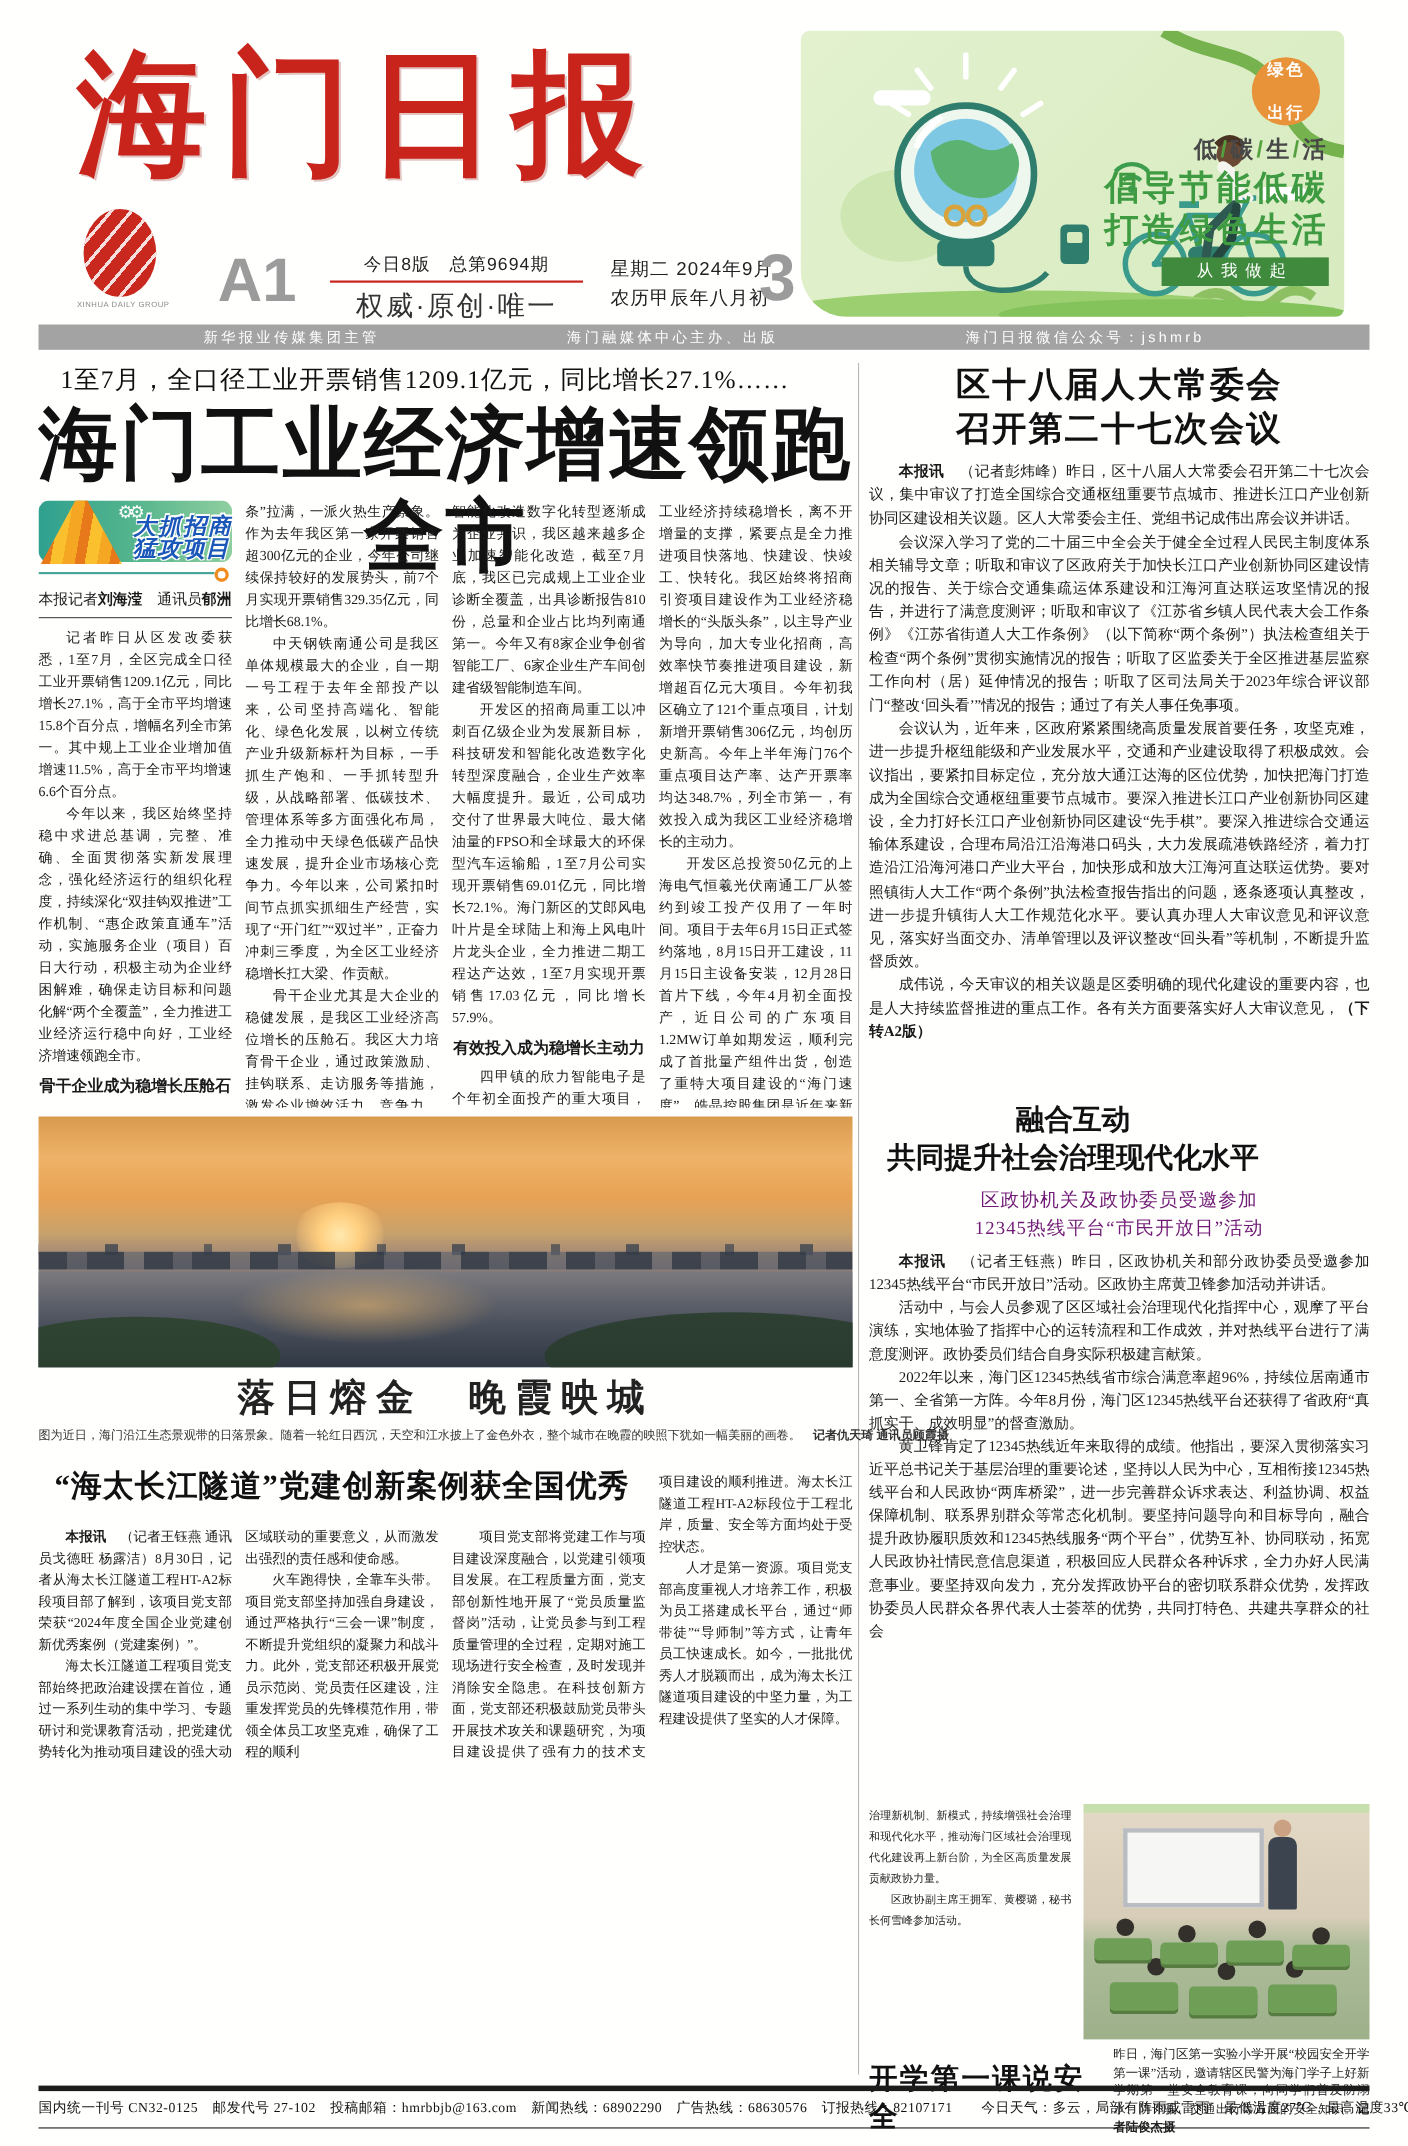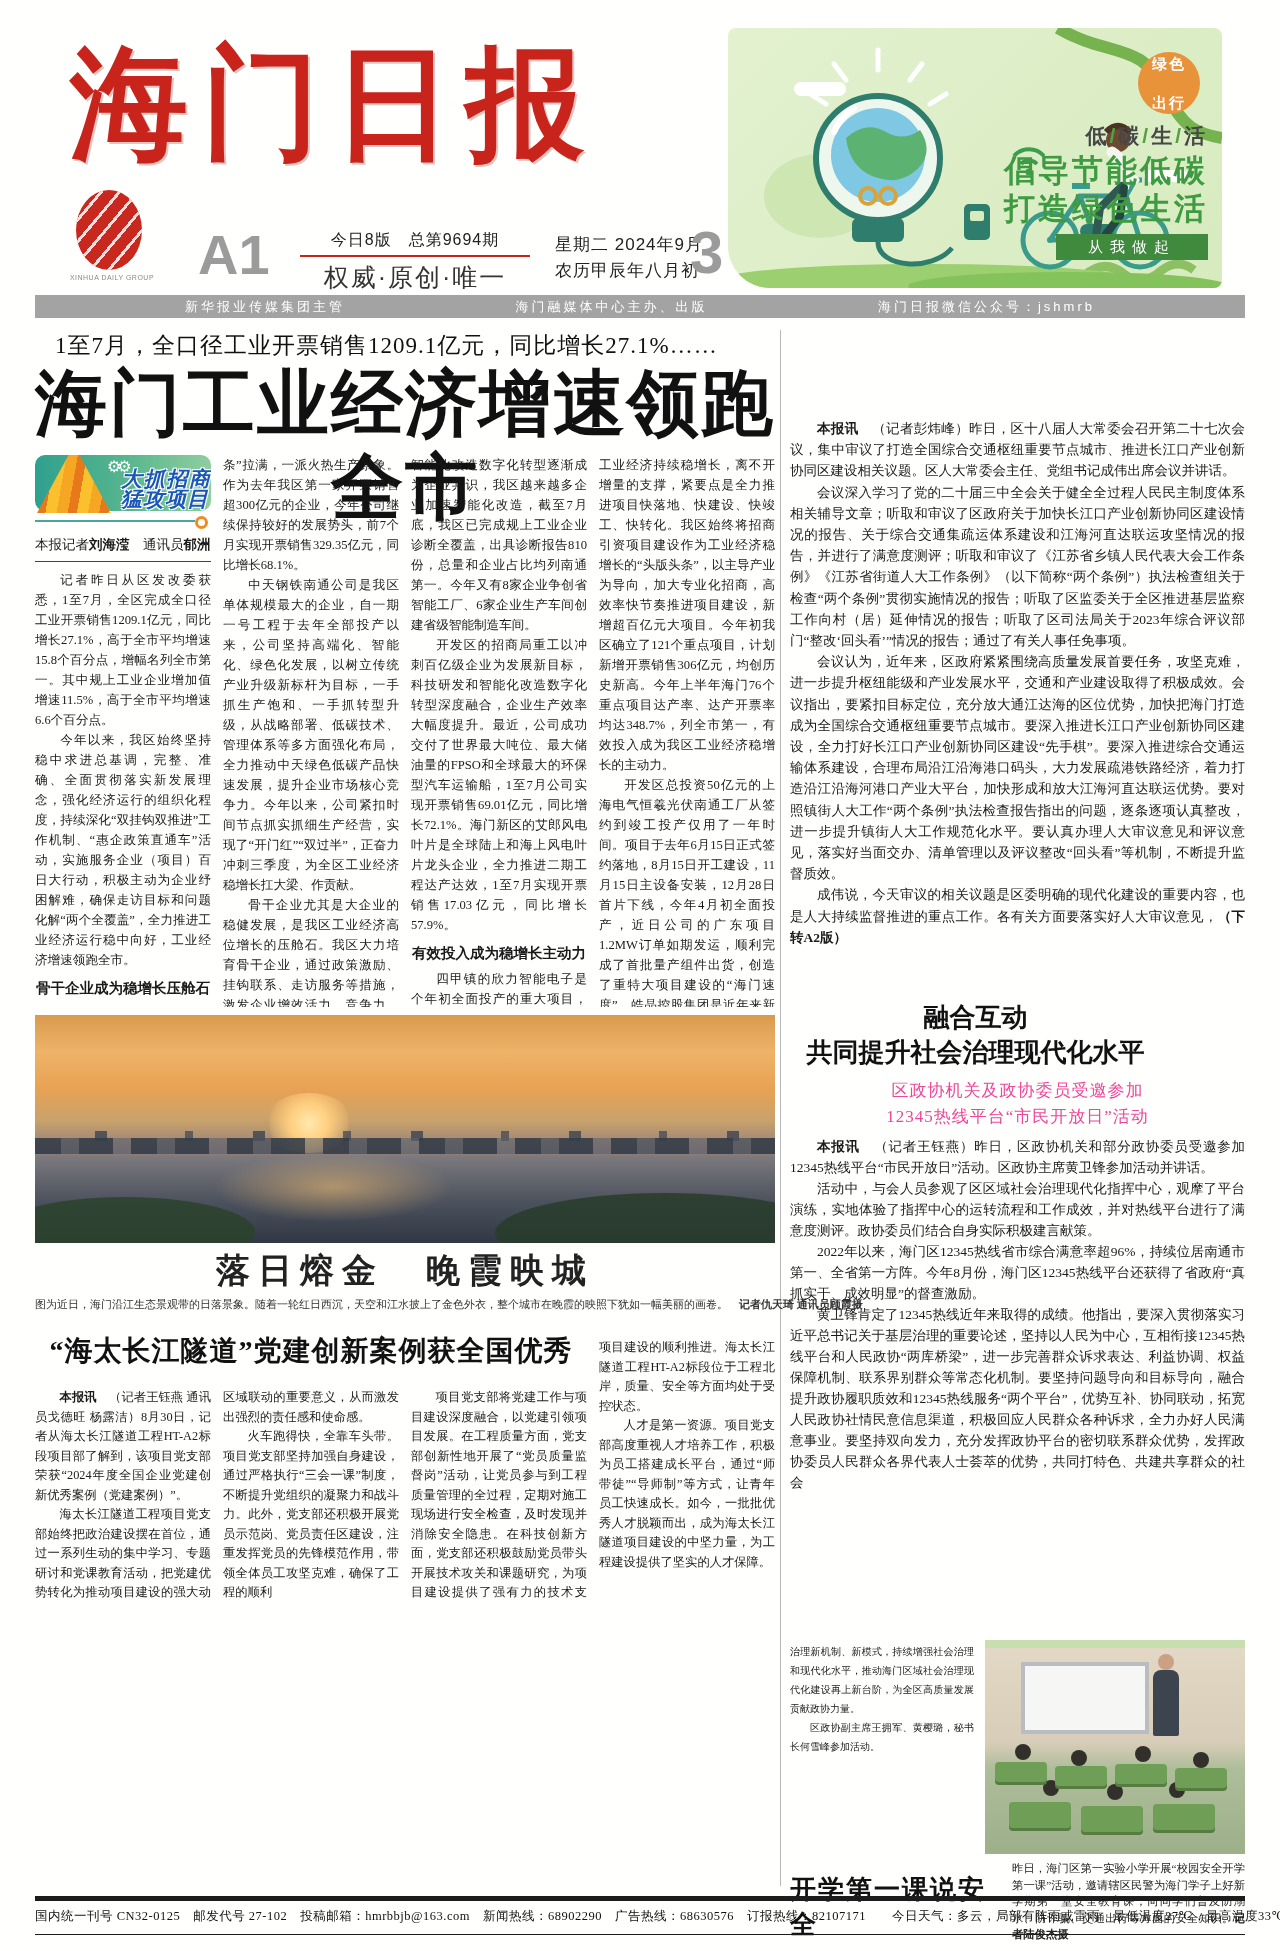--- a/index.html
+++ b/index.html
@@ -124,21 +124,21 @@
       font-size:31px;font-weight:bold;line-height:40px;letter-spacing:2px;color:#111;}
   .npc-body{position:absolute;left:790px;top:418px;width:455px;height:570px;
       font-size:13.5px;line-height:21.2px;text-align:justify;overflow:hidden;}
   .npc-body p{margin:0;text-indent:2em;}
   .npc-body b{font-weight:bold;}
 
   
   .cppcc-title{position:absolute;left:748px;top:1000px;width:455px;text-align:center;
       font-family:"Liberation Sans",sans-serif;font-size:26px;font-weight:bold;line-height:35px;color:#111;}
   .cppcc-deck{position:absolute;left:790px;top:1078px;width:455px;text-align:center;
-      font-size:17px;line-height:26px;color:#ec4899;letter-spacing:1px;}
+      font-size:17px;line-height:26px;color:#701a75;letter-spacing:1px;}
   .cppcc-body{position:absolute;left:790px;top:1136px;width:455px;height:498px;
       font-size:13.5px;line-height:21px;text-align:justify;overflow:hidden;}
   .cppcc-body p{margin:0;text-indent:2em;}
   .cppcc-body b{font-weight:bold;}
   .cppcc-tail{position:absolute;left:790px;top:1642px;width:184px;height:210px;
       font-size:10px;line-height:19px;text-align:justify;overflow:hidden;}
   .cppcc-tail p{margin:0;text-indent:2em;}
   .cppcc-tail p.cont{text-indent:0;}
 
   
@@ -311,20 +311,24 @@
     <p>火车跑得快，全靠车头带。项目党支部坚持加强自身建设，通过严格执行“三会一课”制度，不断提升党组织的凝聚力和战斗力。此外，党支部还积极开展党员示范岗、党员责任区建设，注重发挥党员的先锋模范作用，带领全体员工攻坚克难，确保了工程的顺利</p>
   </div>
   <div class="col tun-c3">
     <p>项目党支部将党建工作与项目建设深度融合，以党建引领项目发展。在工程质量方面，党支部创新性地开展了“党员质量监督岗”活动，让党员参与到工程质量管理的全过程，定期对施工现场进行安全检查，及时发现并消除安全隐患。在科技创新方面，党支部还积极鼓励党员带头开展技术攻关和课题研究，为项目建设提供了强有力的技术支撑。</p>
   </div>
   <div class="col tun-c4">
     <p class="cont">项目建设的顺利推进。海太长江隧道工程HT-A2标段位于工程北岸，质量、安全等方面均处于受控状态。</p>
     <p>人才是第一资源。项目党支部高度重视人才培养工作，积极为员工搭建成长平台，通过“师带徒”“导师制”等方式，让青年员工快速成长。如今，一批批优秀人才脱颖而出，成为海太长江隧道项目建设的中坚力量，为工程建设提供了坚实的人才保障。</p>
   </div>
 
+  <div class="npc-title">
+    <div>区十八届人大常委会</div>
+    <div>召开第二十七次会议</div>
+  </div>
   <div class="npc-body">
     <p><b>本报讯</b>　<span>（记者彭炜峰）昨日，区十八届人大常委会召开第二十七次会议，集中审议了打造全国综合交通枢纽重要节点城市、推进长江口产业创新协同区建设相关议题。区人大常委会主任、党组书记成伟出席会议并讲话。</span></p>
     <p>会议深入学习了党的二十届三中全会关于健全全过程人民民主制度体系相关辅导文章；听取和审议了区政府关于加快长江口产业创新协同区建设情况的报告、关于综合交通集疏运体系建设和江海河直达联运攻坚情况的报告，并进行了满意度测评；听取和审议了《江苏省乡镇人民代表大会工作条例》《江苏省街道人大工作条例》（以下简称“两个条例”）执法检查组关于检查“两个条例”贯彻实施情况的报告；听取了区监委关于全区推进基层监察工作向村（居）延伸情况的报告；听取了区司法局关于2023年综合评议部门“整改‘回头看’”情况的报告；通过了有关人事任免事项。</p>
     <p>会议认为，近年来，区政府紧紧围绕高质量发展首要任务，攻坚克难，进一步提升枢纽能级和产业发展水平，交通和产业建设取得了积极成效。会议指出，要紧扣目标定位，充分放大通江达海的区位优势，加快把海门打造成为全国综合交通枢纽重要节点城市。要深入推进长江口产业创新协同区建设，全力打好长江口产业创新协同区建设“先手棋”。要深入推进综合交通运输体系建设，合理布局沿江沿海港口码头，大力发展疏港铁路经济，着力打造沿江沿海河港口产业大平台，加快形成和放大江海河直达联运优势。要对照镇街人大工作“两个条例”执法检查报告指出的问题，逐条逐项认真整改，进一步提升镇街人大工作规范化水平。要认真办理人大审议意见和评议意见，落实好当面交办、清单管理以及评议整改“回头看”等机制，不断提升监督质效。</p>
     <p><span>成伟说，今天审议的相关议题是区委明确的现代化建设的重要内容，也是人大持续监督推进的重点工作。各有关方面要落实好人大审议意见，</span><b class="jump">（下转A2版）</b></p>
   </div>
 
   <div class="cppcc-title">
     <div>融合互动</div>
     <div>共同提升社会治理现代化水平</div>

